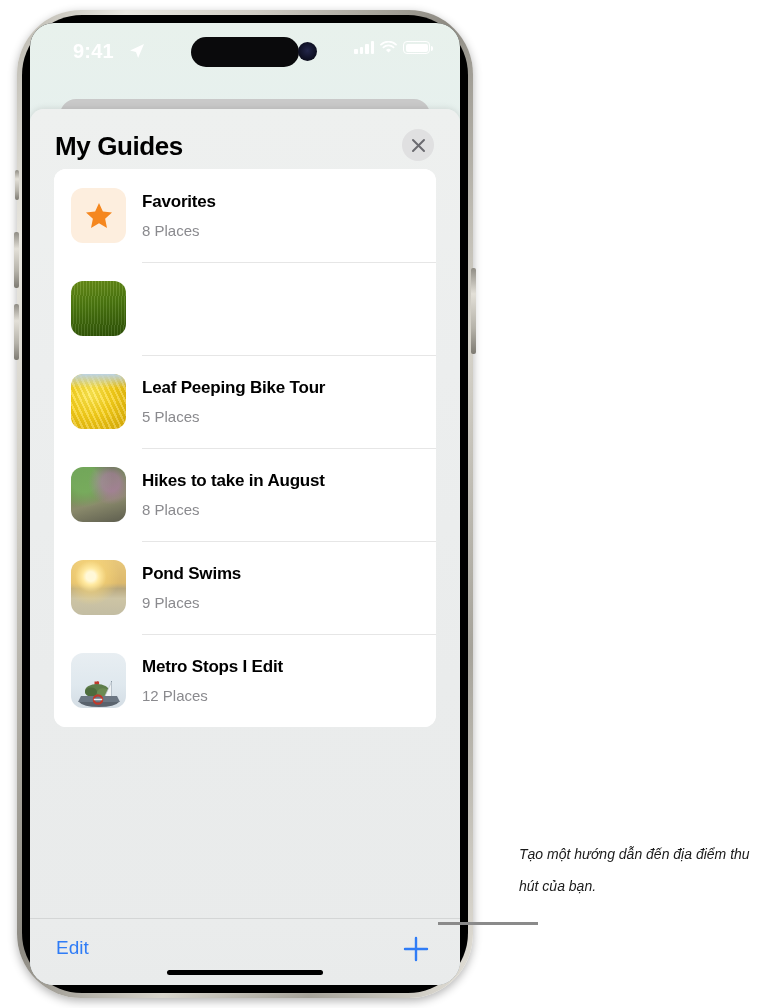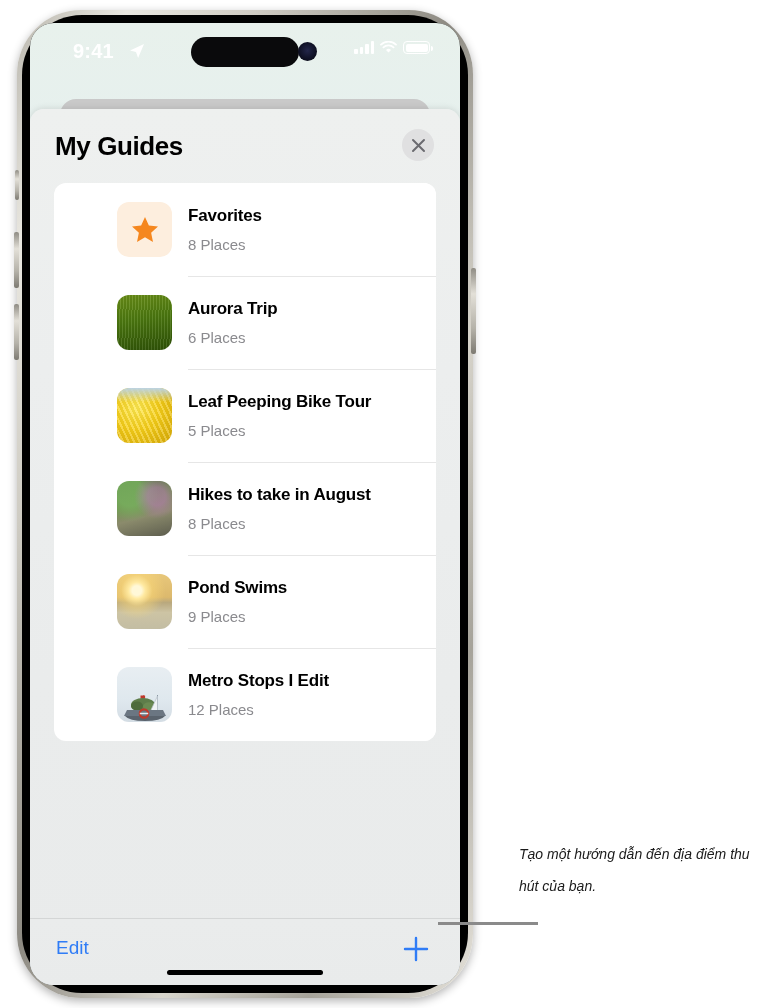--- a/index.html
+++ b/index.html
@@ -109,21 +109,21 @@
   .sheet {
     position: absolute;
     left: 0; right: 0; top: 86px; bottom: 0;
     background: linear-gradient(180deg,#eef0ef 0%,#eceeee 30%,#eaecec 65%,#e9ebeb 100%);
     border-radius: 14px 14px 0 0;
     box-shadow: 0 -1px 6px rgba(0,0,0,0.10);
     display: flex; flex-direction: column;
   }
   .sheet-header {
     position: relative;
-    height: 74px; flex: none;
+    height: 60px; flex: none;
   }
   .sheet-title {
     position: absolute; left: 25px; top: 22px;
     font-size: 26px; font-weight: bold; color: #000;
     letter-spacing: -0.4px;
   }
   .close-btn {
     position: absolute; right: 26px; top: 20px;
     width: 32px; height: 32px; border-radius: 50%;
     background: #e0e0e1;
@@ -131,21 +131,20 @@
   }
   .close-btn svg { display: block; }
 
   
   .list-card {
     margin: 0 24px;
     background: #ffffff;
     border-radius: 12px;
     overflow: hidden;
     flex: none;
-    padding-left: 46px;
   }
   .row {
     display: flex; align-items: center;
     height: 93px;
     padding: 0 0 0 17px;
     position: relative;
     background: #fff;
   }
   .row + .row::before {
     content: "";
@@ -306,24 +305,20 @@
             </svg>
           </div>
           <div class="row-text">
             <div class="row-title">Favorites</div>
             <div class="row-sub">8 Places</div>
           </div>
         </div>
 
         <div class="row">
           <div class="thumb th-grass"></div>
-          <div class="row-text">
-            <div class="row-title">Aurora Trip</div>
-            <div class="row-sub">6 Places</div>
-          </div>
         </div>
 
         <div class="row">
           <div class="thumb th-leaf"></div>
           <div class="row-text">
             <div class="row-title">Leaf Peeping Bike Tour</div>
             <div class="row-sub">5 Places</div>
           </div>
         </div>
 

